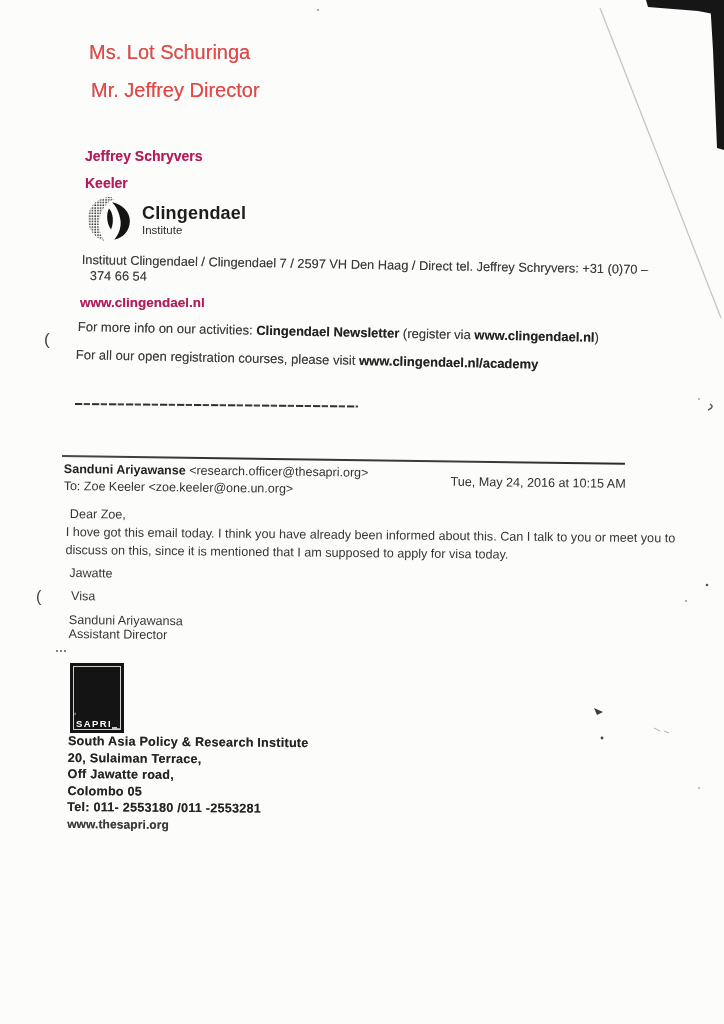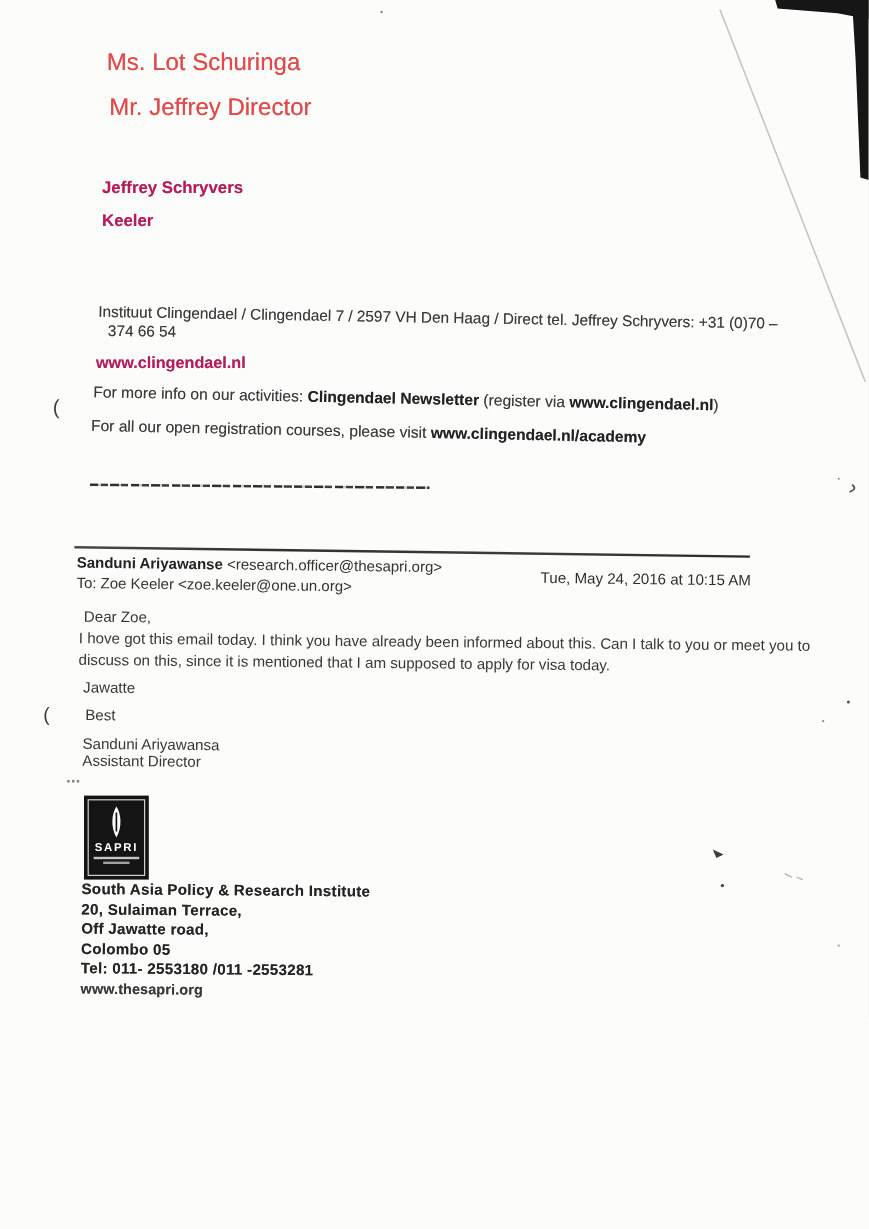--- a/index.html
+++ b/index.html
@@ -29,21 +29,21 @@
   .att-name{font-weight:bold;font-size:13px;color:#242424;line-height:14px;}
   .att-size{font-size:12px;color:#3d3d3d;line-height:15px;}
   .hdr{position:absolute;font-size:12.5px;color:#333;}
   .hdr .from{position:absolute;left:0;top:0;white-space:nowrap;}
   .hdr .to{position:absolute;left:0;top:17px;white-space:nowrap;}
   .hdr .date{position:absolute;right:0;top:8px;white-space:nowrap;font-size:12.6px;color:#2f2f2f;}
   .bodyblock{position:absolute;font-size:12.6px;color:#373737;}
   .para{position:absolute;white-space:normal;width:614px;line-height:17.5px;}
   .sapri-box{position:absolute;width:54px;height:70px;background:#141414;}
   .sapri-inner{position:absolute;inset:3px;border:1px solid rgba(255,255,255,.8);
-     display:flex;flex-direction:column;align-items:center;}
+     display:flex;flex-direction:row;align-items:flex-end;}
   .sapri-word{color:#fff;font-weight:bold;font-size:9.5px;letter-spacing:1.4px;line-height:10px;margin-top:1px;}
   .sapri-tline{background:rgba(255,255,255,.75);height:2px;width:38px;margin-top:2px;}
   .sapri-tline2{background:rgba(255,255,255,.6);height:1.5px;width:22px;margin-top:2px;}
   .sapri-addr{position:absolute;font-weight:bold;color:#242424;font-size:12.6px;
      line-height:16.5px;letter-spacing:.25px;text-shadow:0 0 .35px rgba(40,40,40,.6);}
   .sapri-web{font-size:12px;letter-spacing:.1px;color:#3a3a3a;}
   .paren{position:absolute;color:#3f3f3f;font-size:17px;}
   .scribble{position:absolute;width:10px;border-top:2px dotted #5a5a5a;opacity:.75;}
 </style>
 </head>
@@ -68,20 +68,36 @@
 
   <div class="paren" style="left:44px;top:330px">(</div>
   <div class="paren" style="left:36px;top:588px;font-size:16px">(</div>
 
   <div class="t reg" style="left:89px;top:40px">Ms. Lot Schuringa</div>
   <div class="t reg" style="left:91px;top:78px">Mr. Jeffrey Director</div>
 
   <div class="t bold" style="left:85px;top:148px;font-size:14px">Jeffrey Schryvers</div>
   <div class="t bold" style="left:85px;top:175px;font-size:14px">Keeler</div>
 
+  <div class="logo-row" style="left:86px;top:196px">
+    <svg width="48" height="46" viewBox="0 0 46 44">
+      <defs>
+        <pattern id="stip" width="2.6" height="2.6" patternUnits="userSpaceOnUse">
+          <circle cx="1" cy="1" r="0.8" fill="#1f1f1f"></circle>
+        </pattern>
+      </defs>
+      <path d="M24,1 C11,1 2,10 2,22 C2,32 8,40 18,43 C13,36 11,28 13,21 C15,13 19,6 27,3 Z" fill="url(#stip)"></path>
+      <path d="M25,6 C35,8 42,15 42,24 C42,33 36,40 27,42 C32,36 34,29 33,23 C32,16 29,10 25,6 Z" fill="#141414"></path>
+      <path d="M22,12 C26,16 27,25 24,32 C20,27 19,18 22,12 Z" fill="#141414"></path>
+    </svg>
+    <div>
+      <div class="wordmark">Clingendael</div>
+      <div class="wordmark-sub">Institute</div>
+    </div>
+  </div>
 
   <div class="t contact" style="left:82px;top:252px;transform:rotate(1deg);transform-origin:left top">Instituut Clingendael / Clingendael 7 / 2597 VH  Den Haag / Direct tel. Jeffrey Schryvers: +31 (0)70 –</div>
   <div class="t contact" style="left:90px;top:268px;transform:rotate(.6deg);transform-origin:left top">374 66 54</div>
 
   <div class="t bold" style="left:80px;top:295px;font-size:13.5px">www.clingendael.nl</div>
 
   <div class="t" style="left:78px;top:319px;transform:rotate(1.2deg);transform-origin:left top">
     <span>For more info on our activities: </span><b>Clingendael Newsletter</b><span> (register via </span><b>www.clingendael.nl</b><span>)</span>
   </div>
 
@@ -99,21 +115,21 @@
       <b>Sanduni Ariyawanse</b><span> &lt;research.officer@thesapri.org&gt;</span>
     </div>
     <div class="to">To: Zoe Keeler &lt;zoe.keeler@one.un.org&gt;</div>
     <div class="date">Tue, May 24, 2016 at 10:15 AM</div>
   </div>
 
   <div class="bodyblock" style="left:66px;top:503px;width:622px;height:150px;transform:rotate(.6deg);transform-origin:left top">
     <div style="position:absolute;left:4px;top:4px">Dear Zoe,</div>
     <div class="para" style="left:0;top:21px">I hove got this email today. I think you have already been informed about this. Can I talk to you or meet you to discuss on this, since it is mentioned that I am supposed to apply for visa today.</div>
     <div style="position:absolute;left:4px;top:63px">Jawatte</div>
-    <div style="position:absolute;left:6px;top:86px">Best</div>
+    <div style="position:absolute;left:6px;top:86px">Visa</div>
     <div style="position:absolute;left:4px;top:110px">Sanduni Ariyawansa</div>
     <div style="position:absolute;left:4px;top:124px">Assistant Director</div>
   </div>
 
   <div class="scribble" style="left:56px;top:650px"></div>
 
   <div class="sapri-box" style="left:70px;top:663px">
     <div class="sapri-inner">
       <svg width="16" height="30" viewBox="0 0 16 30" style="margin-top:4px">
         <path d="M8,1 C12,7 13,18 8,27 C3,18 4,7 8,1 Z" fill="#ffffff"></path>

